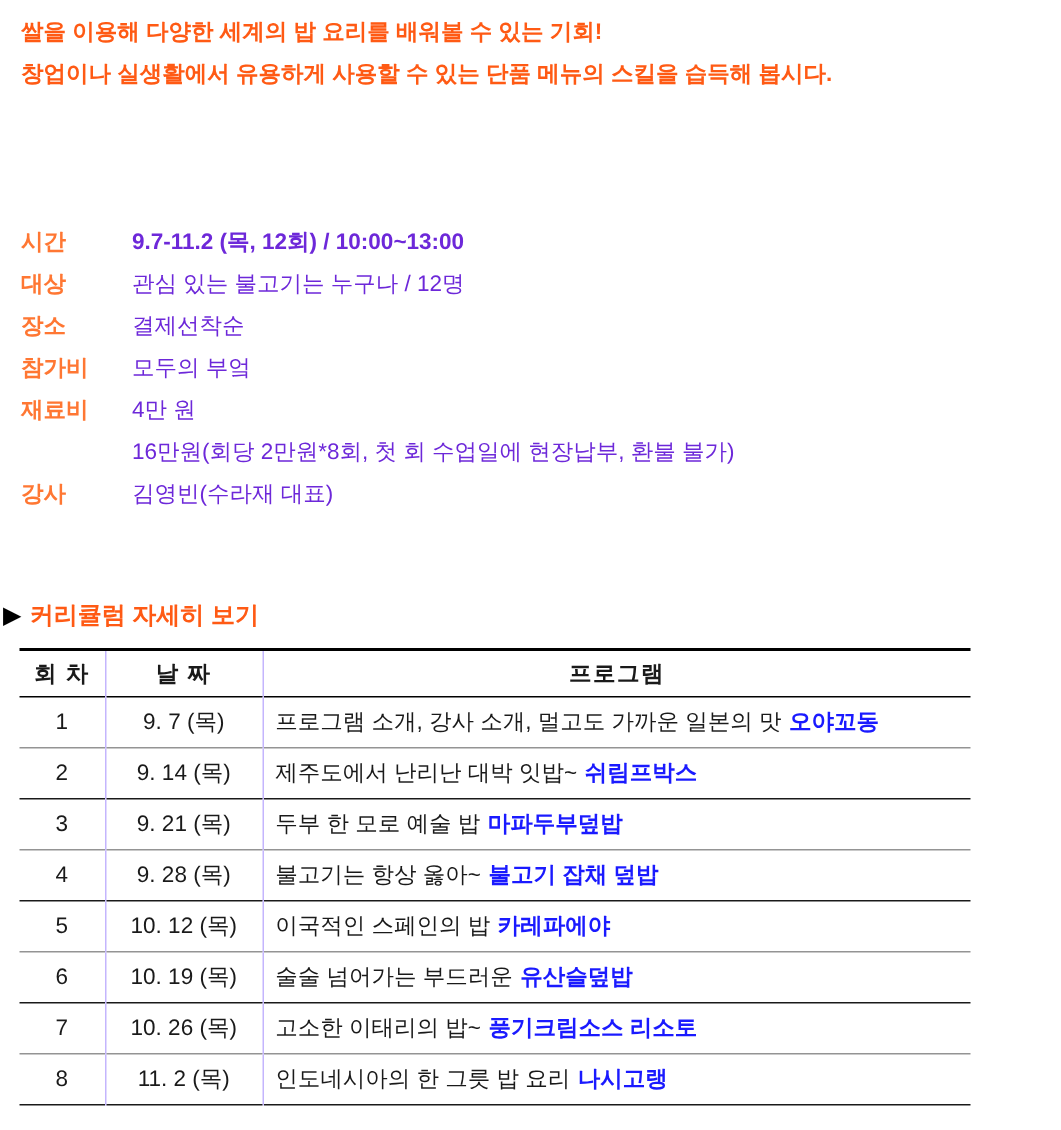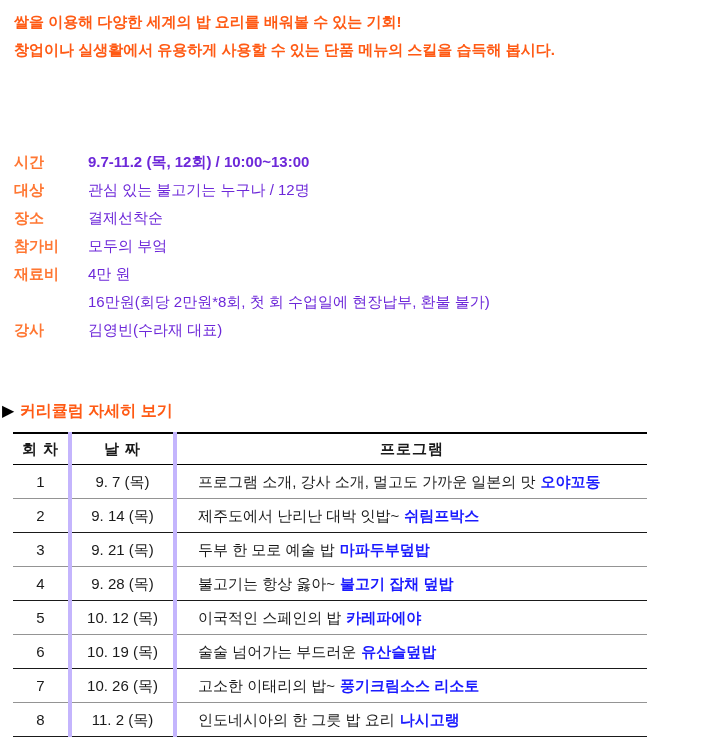--- a/index.html
+++ b/index.html
@@ -41,22 +41,22 @@
   table.curriculum {
     border-collapse:collapse; table-layout:fixed;
     margin:10px 0 0 13px; width:634px; font-size:15px;
   }
   col.c-no { width:57px; } col.c-date { width:105px; } col.c-prog { width:472px; }
   thead tr { border-top:2px solid #000000; border-bottom:1px solid #000000; }
   th {
     height:30px; font-weight:bold; text-align:center;
     padding:0 4px; letter-spacing:1px;
   }
-  td { height:33px; padding:0 21px; line-height:20px; }
-  th.v, td.v { border-right:4px solid #c4b5fd; }
+  td { height:33px; padding:0 8px; line-height:20px; }
+  th.v, td.v { border-right:1px solid #c4b5fd; }
   tbody tr { border-bottom:1px solid #1a1a1a; }
   tbody tr:nth-child(odd) { border-bottom-color:#949494; }
   td.no, td.date { text-align:center; padding:0 4px; white-space:nowrap; }
   td.prog { text-align:left; white-space:nowrap; }
   .program-menu { color:#1a1aff; font-weight:bold; margin-left:5px; }
 </style>
 </head>
 <body>
 
 <div class="page">

